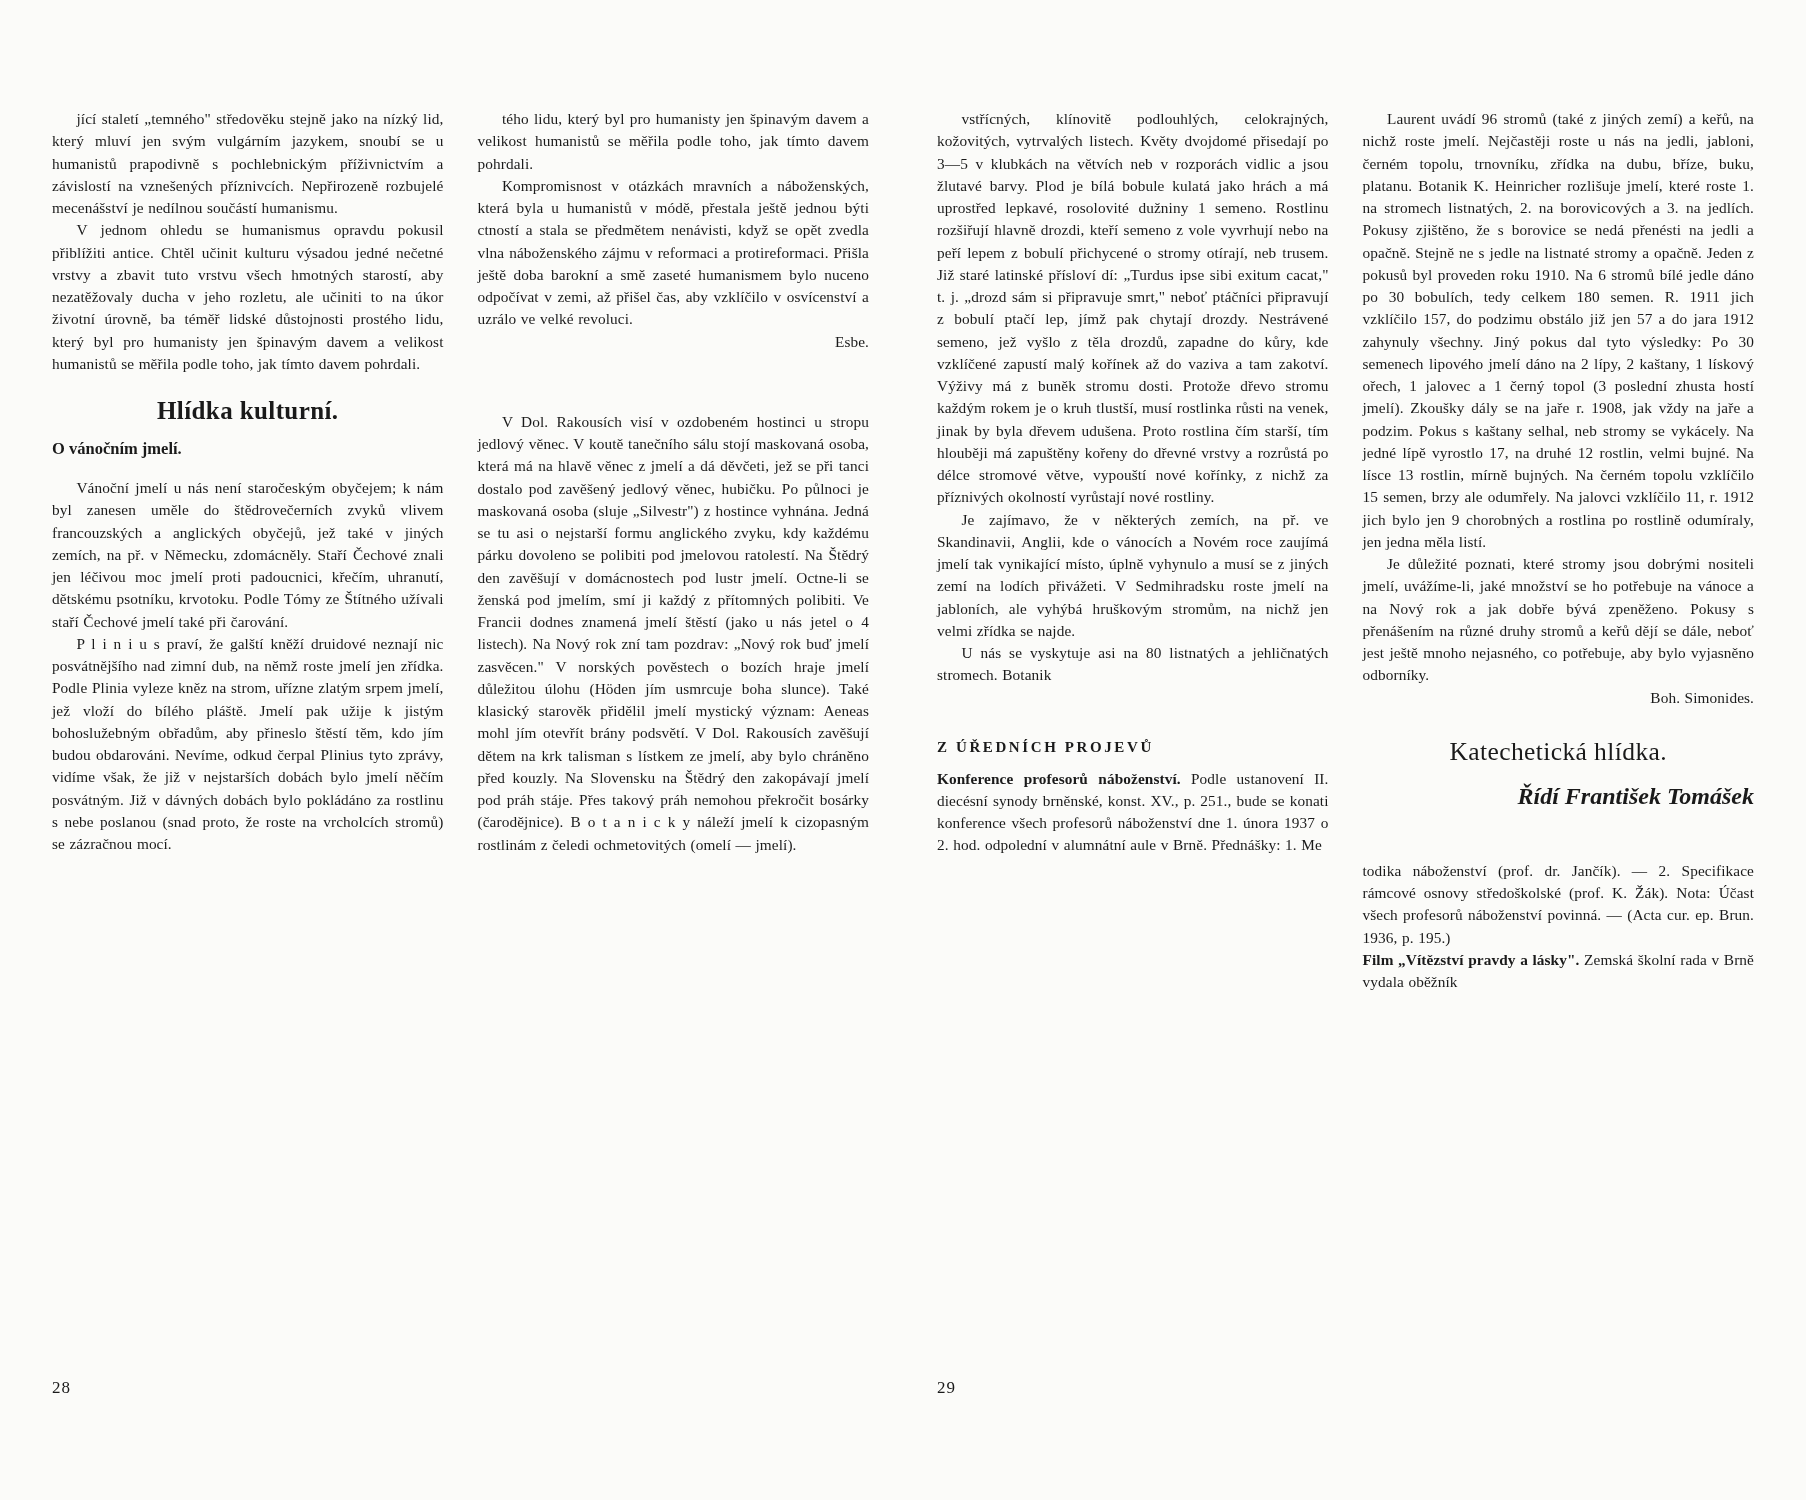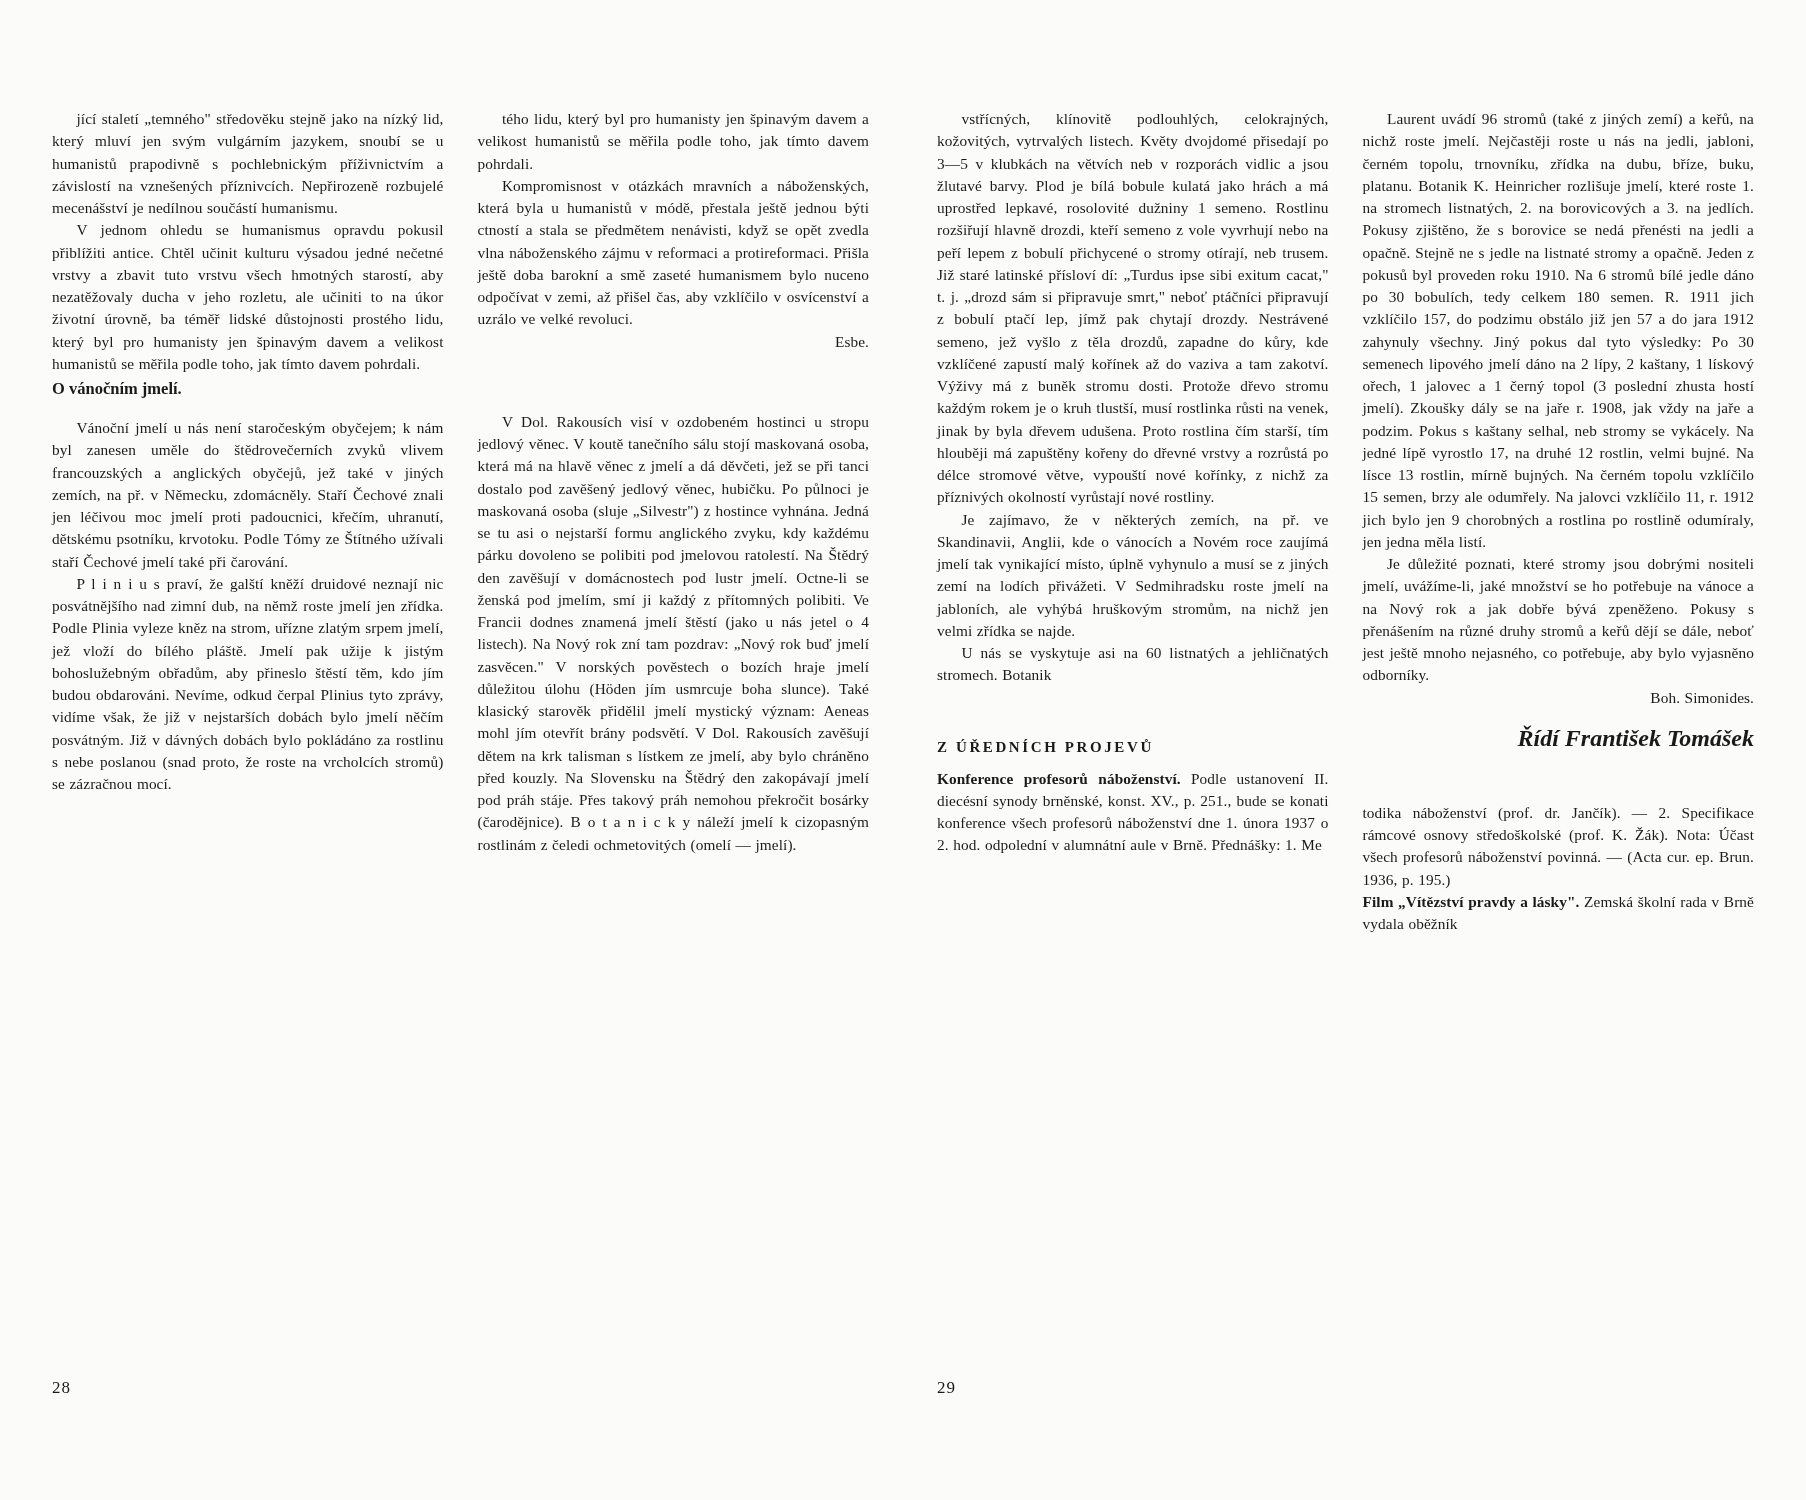--- a/index.html
+++ b/index.html
@@ -111,20 +111,21 @@
 <div class="scan">
   <div class="spread">
 
     <div class="page left">
       <div class="cols">
 
         <div class="col">
           <p>jící staletí „temného" středověku stejně jako na nízký lid, který mluví jen svým vulgárním jazykem, snoubí se u humanistů prapodivně s pochlebnickým příživnictvím a závislostí na vznešených příznivcích. Nepřirozeně rozbujelé mecenášství je nedílnou součástí humanismu.</p>
           <p>V jednom ohledu se humanismus opravdu pokusil přiblížiti antice. Chtěl učinit kulturu výsadou jedné nečetné vrstvy a zbavit tuto vrstvu všech hmotných starostí, aby nezatěžovaly ducha v jeho rozletu, ale učiniti to na úkor životní úrovně, ba téměř lidské důstojnosti prostého lidu, který byl pro humanisty jen špinavým davem a velikost humanistů se měřila podle toho, jak tímto davem pohrdali.</p>
 
+          <div class="sec-title">Hlídka kulturní.</div>
           <div class="sub-title">O vánočním jmelí.</div>
 
           <p>Vánoční jmelí u nás není staročeským obyčejem; k nám byl zanesen uměle do štědrovečerních zvyků vlivem francouzských a anglických obyčejů, jež také v jiných zemích, na př. v Německu, zdomácněly. Staří Čechové znali jen léčivou moc jmelí proti padoucnici, křečím, uhranutí, dětskému psotníku, krvotoku. Podle Tómy ze Štítného užívali staří Čechové jmelí také při čarování.</p>
           <p>P l i n i u s praví, že galští kněží druidové neznají nic posvátnějšího nad zimní dub, na němž roste jmelí jen zřídka. Podle Plinia vyleze kněz na strom, uřízne zlatým srpem jmelí, jež vloží do bílého pláště. Jmelí pak užije k jistým bohoslužebným obřadům, aby přineslo štěstí těm, kdo jím budou obdarováni. Nevíme, odkud čerpal Plinius tyto zprávy, vidíme však, že již v nejstarších dobách bylo jmelí něčím posvátným. Již v dávných dobách bylo pokládáno za rostlinu s nebe poslanou (snad proto, že roste na vrcholcích stromů) se zázračnou mocí.</p>
         </div>
 
         <div class="col">
           <p>tého lidu, který byl pro humanisty jen špinavým davem a velikost humanistů se měřila podle toho, jak tímto davem pohrdali.</p>
           <p>Kompromisnost v otázkách mravních a náboženských, která byla u humanistů v módě, přestala ještě jednou býti ctností a stala se předmětem nenávisti, když se opět zvedla vlna náboženského zájmu v reformaci a protireformaci. Přišla ještě doba barokní a smě zaseté humanismem bylo nuceno odpočívat v zemi, až přišel čas, aby vzklíčilo v osvícenství a uzrálo ve velké revoluci.</p>
           <p class="sig">Esbe.</p>
@@ -137,34 +138,35 @@
       </div>
       <div class="folio">28</div>
     </div>
 
     <div class="page right">
       <div class="cols">
 
         <div class="col">
           <p>vstřícných, klínovitě podlouhlých, celokrajných, kožovitých, vytrvalých listech. Květy dvojdomé přisedají po 3—5 v klubkách na větvích neb v rozporách vidlic a jsou žlutavé barvy. Plod je bílá bobule kulatá jako hrách a má uprostřed lepkavé, rosolovité dužniny 1 semeno. Rostlinu rozšiřují hlavně drozdi, kteří semeno z vole vyvrhují nebo na peří lepem z bobulí přichycené o stromy otírají, neb trusem. Již staré latinské přísloví dí: „Turdus ipse sibi exitum cacat," t. j. „drozd sám si připravuje smrt," neboť ptáčníci připravují z bobulí ptačí lep, jímž pak chytají drozdy. Nestrávené semeno, jež vyšlo z těla drozdů, zapadne do kůry, kde vzklíčené zapustí malý kořínek až do vaziva a tam zakotví. Výživy má z buněk stromu dosti. Protože dřevo stromu každým rokem je o kruh tlustší, musí rostlinka růsti na venek, jinak by byla dřevem udušena. Proto rostlina čím starší, tím hlouběji má zapuštěny kořeny do dřevné vrstvy a rozrůstá po délce stromové větve, vypouští nové kořínky, z nichž za příznivých okolností vyrůstají nové rostliny.</p>
           <p>Je zajímavo, že v některých zemích, na př. ve Skandinavii, Anglii, kde o vánocích a Novém roce zaujímá jmelí tak vynikající místo, úplně vyhynulo a musí se z jiných zemí na lodích přivážeti. V Sedmihradsku roste jmelí na jabloních, ale vyhýbá hruškovým stromům, na nichž jen velmi zřídka se najde.</p>
-          <p>U nás se vyskytuje asi na 60 listnatých a jehličnatých stromech. Botanik</p>
+          <p>U nás se vyskytuje asi na 80 listnatých a jehličnatých stromech. Botanik</p>
 
           <div style="height:52px"></div>
 
           <div class="rubric">Z ÚŘEDNÍCH PROJEVŮ</div>
 
           <p class="noindent"><span class="lead-b">Konference profesorů náboženství.</span><span> Podle ustanovení II. diecésní synody brněnské, konst. XV., p. 251., bude se konati konference všech profesorů náboženství dne 1. února 1937 o 2. hod. odpolední v alumnátní aule v Brně. Přednášky: 1. Me</span></p>
         </div>
 
         <div class="col">
           <p>Laurent uvádí 96 stromů (také z jiných zemí) a keřů, na nichž roste jmelí. Nejčastěji roste u nás na jedli, jabloni, černém topolu, trnovníku, zřídka na dubu, bříze, buku, platanu. Botanik K. Heinricher rozlišuje jmelí, které roste 1. na stromech listnatých, 2. na borovicových a 3. na jedlích. Pokusy zjištěno, že s borovice se nedá přenésti na jedli a opačně. Stejně ne s jedle na listnaté stromy a opačně. Jeden z pokusů byl proveden roku 1910. Na 6 stromů bílé jedle dáno po 30 bobulích, tedy celkem 180 semen. R. 1911 jich vzklíčilo 157, do podzimu obstálo již jen 57 a do jara 1912 zahynuly všechny. Jiný pokus dal tyto výsledky: Po 30 semenech lipového jmelí dáno na 2 lípy, 2 kaštany, 1 lískový ořech, 1 jalovec a 1 černý topol (3 poslední zhusta hostí jmelí). Zkoušky dály se na jaře r. 1908, jak vždy na jaře a podzim. Pokus s kaštany selhal, neb stromy se vykácely. Na jedné lípě vyrostlo 17, na druhé 12 rostlin, velmi bujné. Na lísce 13 rostlin, mírně bujných. Na černém topolu vzklíčilo 15 semen, brzy ale odumřely. Na jalovci vzklíčilo 11, r. 1912 jich bylo jen 9 chorobných a rostlina po rostlině odumíraly, jen jedna měla listí.</p>
           <p>Je důležité poznati, které stromy jsou dobrými nositeli jmelí, uvážíme-li, jaké množství se ho potřebuje na vánoce a na Nový rok a jak dobře bývá zpeněženo. Pokusy s přenášením na různé druhy stromů a keřů dějí se dále, neboť jest ještě mnoho nejasného, co potřebuje, aby bylo vyjasněno odborníky.</p>
           <p class="sig">Boh. Simonides.</p>
 
+          <div class="sec-title kat">Katechetická hlídka.</div>
           <div class="editor">Řídí František Tomášek</div>
 
           <div style="height:30px"></div>
 
           <p class="noindent"><span>todika náboženství (prof. dr. Jančík). — 2. Specifikace rámcové osnovy středoškolské (prof. K. Žák). Nota: Účast všech profesorů náboženství povinná. — (Acta cur. ep. Brun. 1936, p. 195.)</span></p>
 
           <p class="noindent"><span class="lead-b">Film „Vítězství pravdy a lásky".</span><span> Zemská školní rada v Brně vydala oběžník</span></p>
         </div>
 
       </div>

